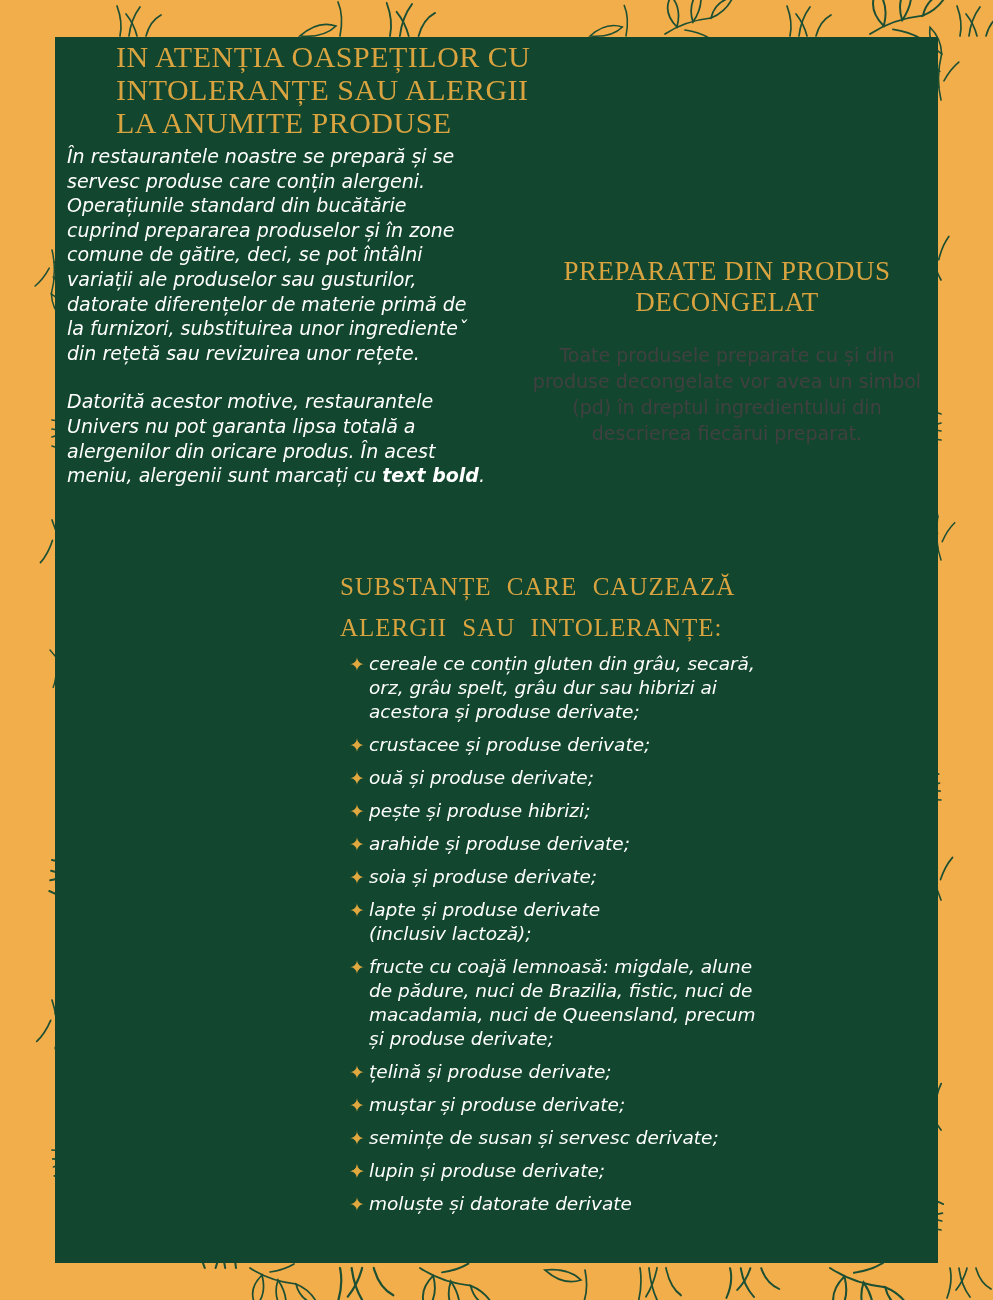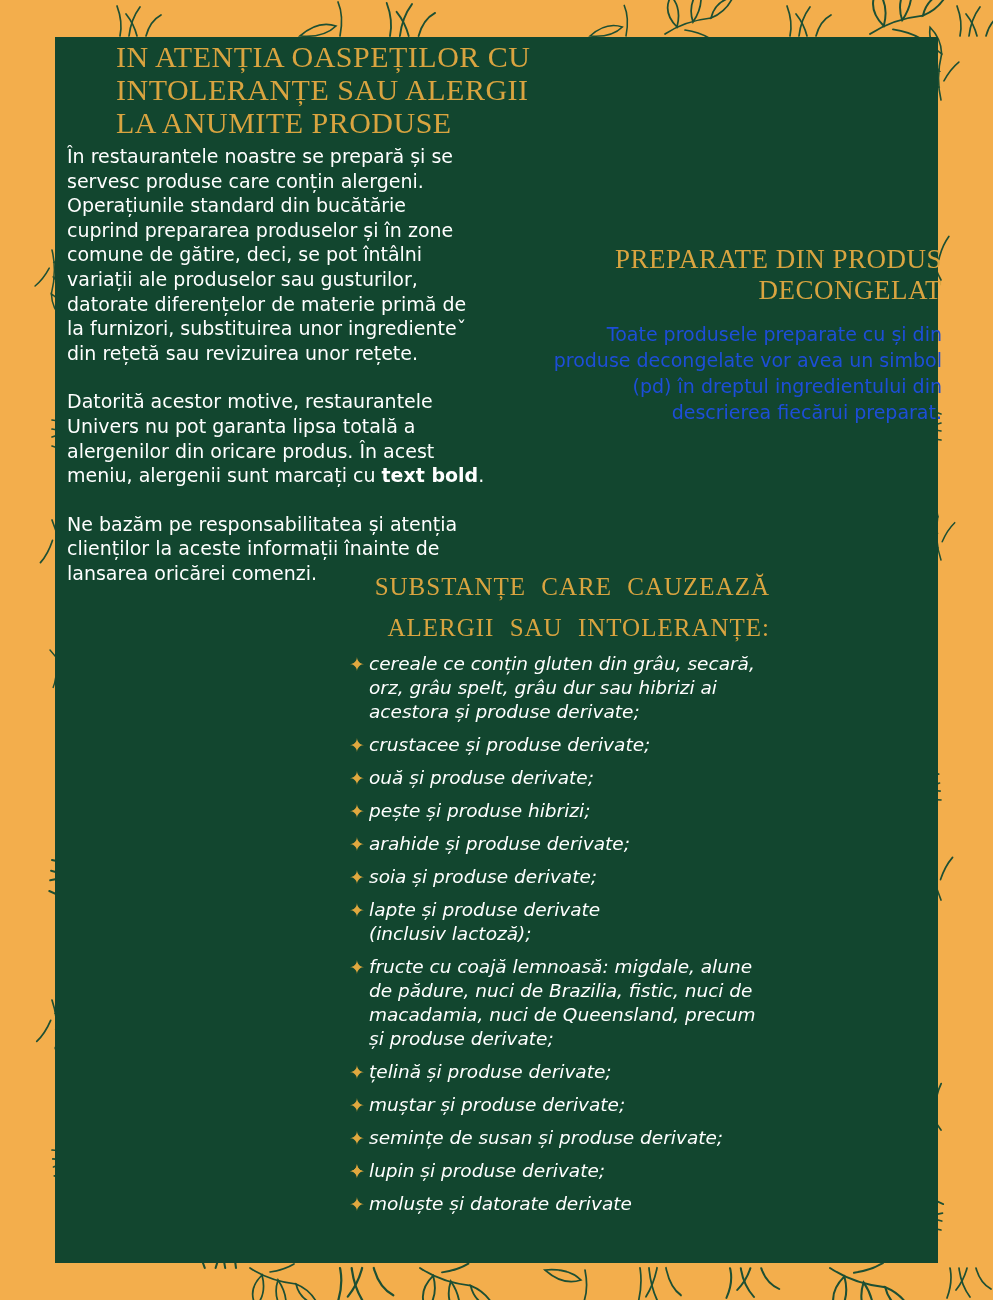--- a/index.html
+++ b/index.html
@@ -19,39 +19,39 @@
   .page-title{
     position:absolute;left:70px;top:40px;width:470px;
     font-family:"Liberation Serif",serif;
     color:#D9A440;font-size:30px;line-height:33px;
     letter-spacing:0.5px;font-weight:400;margin-left:46px;
   }
   .intro{
     position:absolute;left:67px;top:144px;width:450px;
     color:#FFFFFF;font-size:19px;line-height:24.6px;
   }
-  .intro p{margin:0 0 24px 0;white-space:pre-line;}
+  .intro p{margin:0 0 24px 0;white-space:pre-line;font-style:italic;}
   .intro strong{font-weight:bold;margin-top:15px;}
 
   .defrosted{
-    position:absolute;left:512px;top:244px;width:430px;
-    text-align:right;
+    position:absolute;left:512px;top:256px;width:430px;
+    text-align:center;
   }
   .defrosted .hd{
     font-family:"Liberation Serif",serif;color:#D9A440;
     font-size:27px;line-height:31px;letter-spacing:0.5px;
   }
   .defrosted .bd{
-    margin-top:15px;color:#1d4ed8;font-size:19px;line-height:26px;
+    margin-top:24px;color:#404040;font-size:19px;line-height:26px;
     white-space:pre-line;
   }
 
   .allergens-heading{
     position:absolute;left:340px;top:566px;width:430px;
-    text-align:right;
+    text-align:left;
     font-family:"Liberation Serif",serif;color:#D9A440;
     font-size:25px;line-height:41px;letter-spacing:1px;word-spacing:8px;
   }
 
   .allergen-list{
     position:absolute;left:351px;top:652px;width:420px;
     list-style:none;margin:0;padding:0;
     color:#FFFFFF;font-size:18.5px;line-height:24px;
   }
   .allergen-list li{position:relative;padding-left:18px;margin-bottom:9px;}
@@ -139,23 +139,20 @@
 cuprind prepararea produselor și în zone
 comune de gătire, deci, se pot întâlni
 variații ale produselor sau gusturilor,
 datorate diferențelor de materie primă de
 la furnizori, substituirea unor ingredienteˇ
 din rețetă sau revizuirea unor rețete.</p>
     <p><span>Datorită acestor motive, restaurantele
 Univers nu pot garanta lipsa totală a
 alergenilor din oricare produs. În acest
 meniu, alergenii sunt marcați cu </span><strong>text bold</strong><span>.</span></p>
-    <p>Ne bazăm pe responsabilitatea și atenția
-clienților la aceste informații înainte de
-lansarea oricărei comenzi.</p>
   </div>
 
   <div class="defrosted">
     <div class="hd">
       <div>PREPARATE DIN PRODUS</div>
       <div>DECONGELAT</div>
     </div>
     <div class="bd">Toate produsele preparate cu și din
 produse decongelate vor avea un simbol
 (pd) în dreptul ingredientului din
@@ -177,19 +174,19 @@
     <li><span class="bullet">✦</span><span class="txt">arahide și produse derivate;</span></li>
     <li><span class="bullet">✦</span><span class="txt">soia și produse derivate;</span></li>
     <li><span class="bullet">✦</span><span class="txt">lapte și produse derivate
 (inclusiv lactoză);</span></li>
     <li><span class="bullet">✦</span><span class="txt">fructe cu coajă lemnoasă: migdale, alune
 de pădure, nuci de Brazilia, fistic, nuci de
 macadamia, nuci de Queensland, precum
 și produse derivate;</span></li>
     <li><span class="bullet">✦</span><span class="txt">țelină și produse derivate;</span></li>
     <li><span class="bullet">✦</span><span class="txt">muștar și produse derivate;</span></li>
-    <li><span class="bullet">✦</span><span class="txt">semințe de susan și produse derivate;</span></li>
+    <li><span class="bullet">✦</span><span class="txt">semințe de susan și servesc derivate;</span></li>
     <li><span class="bullet">✦</span></li>
     <li><span class="bullet">✦</span><span class="txt">lupin și produse derivate;</span></li>
     <li><span class="bullet">✦</span><span class="txt">moluște și datorate derivate</span></li>
   </ul>
 
 </div>
 
 </body></html>

